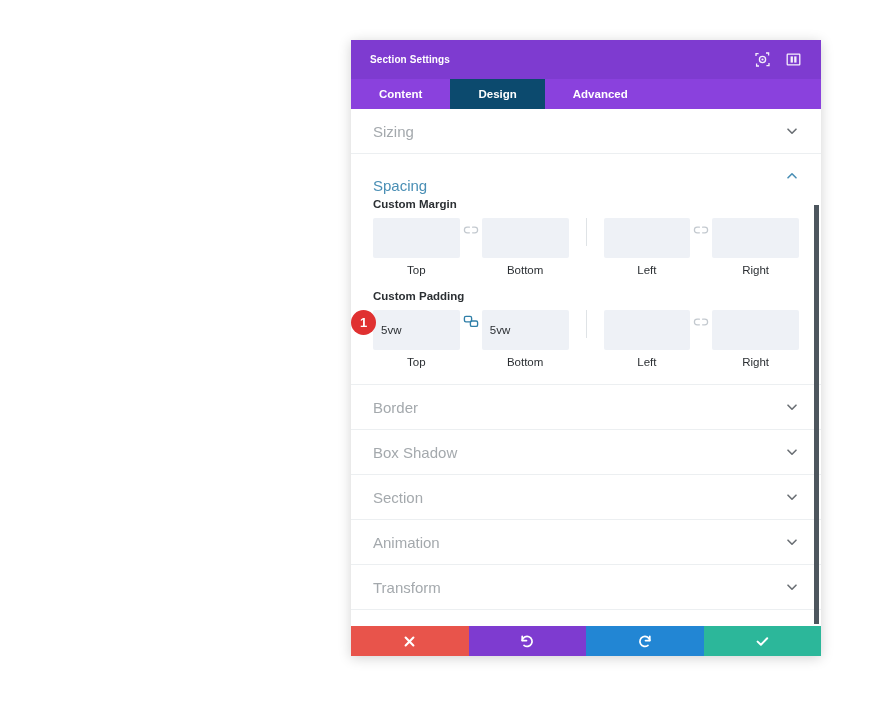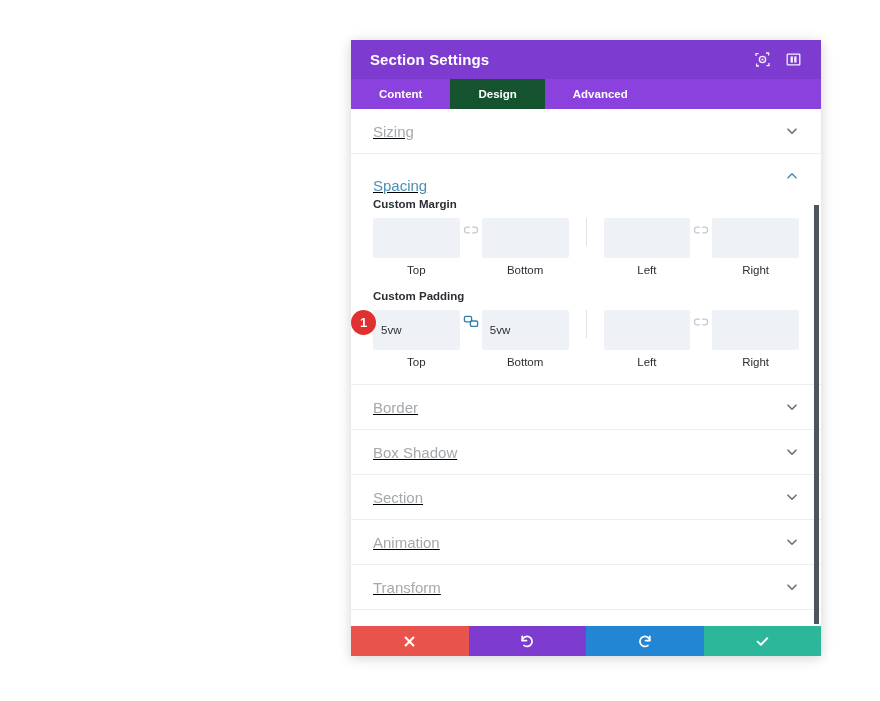--- a/index.html
+++ b/index.html
@@ -26,21 +26,21 @@
   
   .titlebar {
     height: 39px;
     background: #7e3bd0;
     display: flex; align-items: center;
     padding: 0 19px;
     flex: 0 0 auto;
   }
   .titlebar-title {
     color: #ffffff;
-    font-size: 15px;
+    font-size: 10px;
     font-weight: bold;
     letter-spacing: 0.1px;
     flex: 1 1 auto;
   }
   .titlebar-actions { display: flex; align-items: center; gap: 14px; }
   .tb-icon {
     width: 17px; height: 17px;
     display: flex; align-items: center; justify-content: center;
     opacity: 0.92; cursor: pointer;
   }
@@ -55,39 +55,38 @@
   }
   .tab {
     padding: 0 28px;
     display: flex; align-items: center; justify-content: center;
     color: #ffffff;
     font-size: 11.5px;
     font-weight: bold;
     cursor: pointer;
     white-space: nowrap;
   }
-  .tab.active { background: #14532d; }
+  .tab.active { background: #0c4a6e; }
 
   
   .body {
     position: relative;
     flex: 1 1 auto;
     background: #ffffff;
     overflow: hidden;
   }
 
   .section {
     border-bottom: 1px solid #eceff1;
   }
   .section-head {
     height: 44px;
     display: flex; align-items: center;
     padding: 0 22px 0 22px;
     cursor: pointer;
-    text-decoration: underline;
   }
   .section-title {
     flex: 1 1 auto;
     font-size: 15px;
     color: #a4a9ad;
     font-weight: normal;
   }
   .section.open .section-title { color: #4a8fb5; margin-top: 19px; }
   .chev {
     width: 14px; height: 14px;

